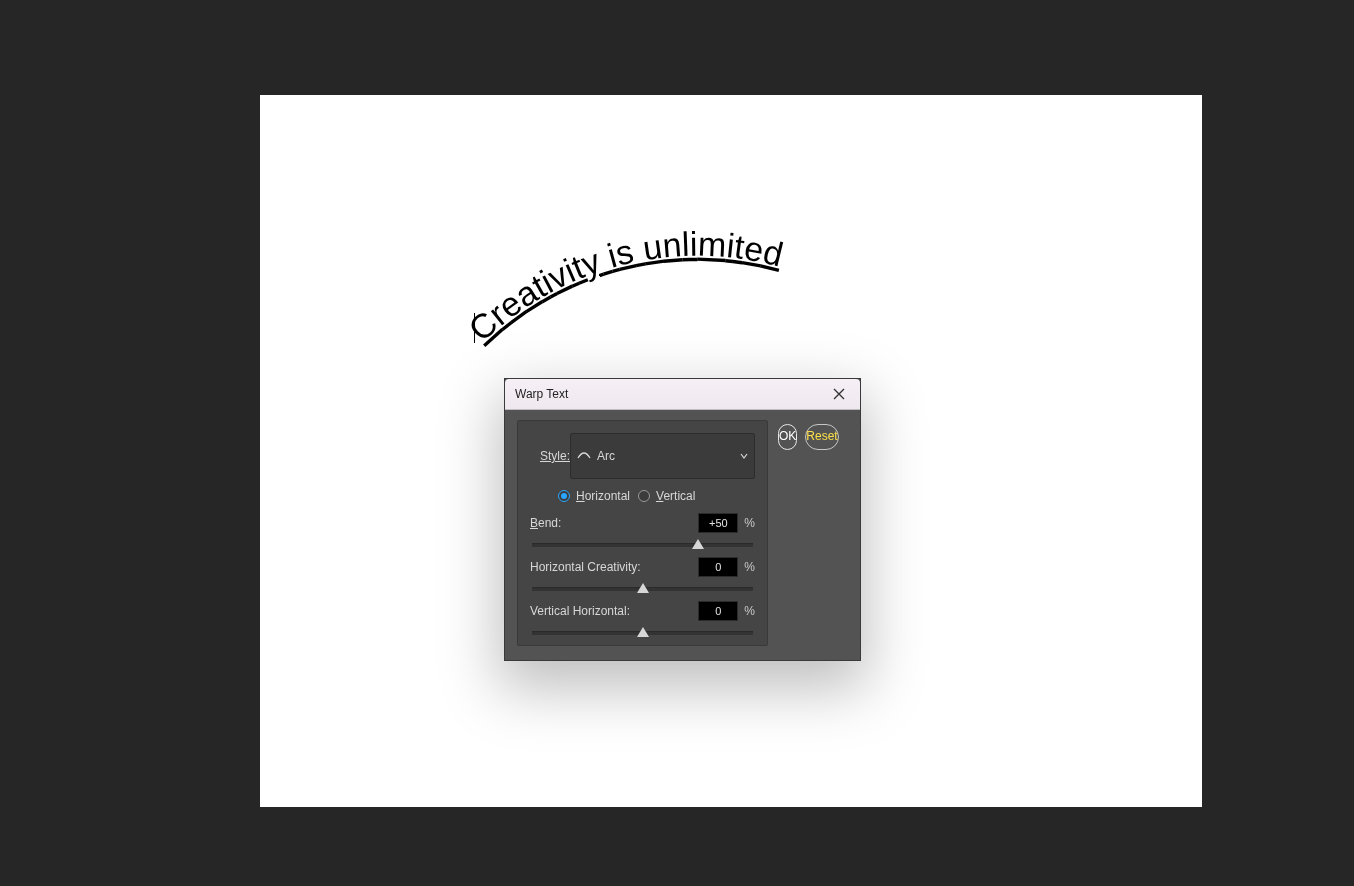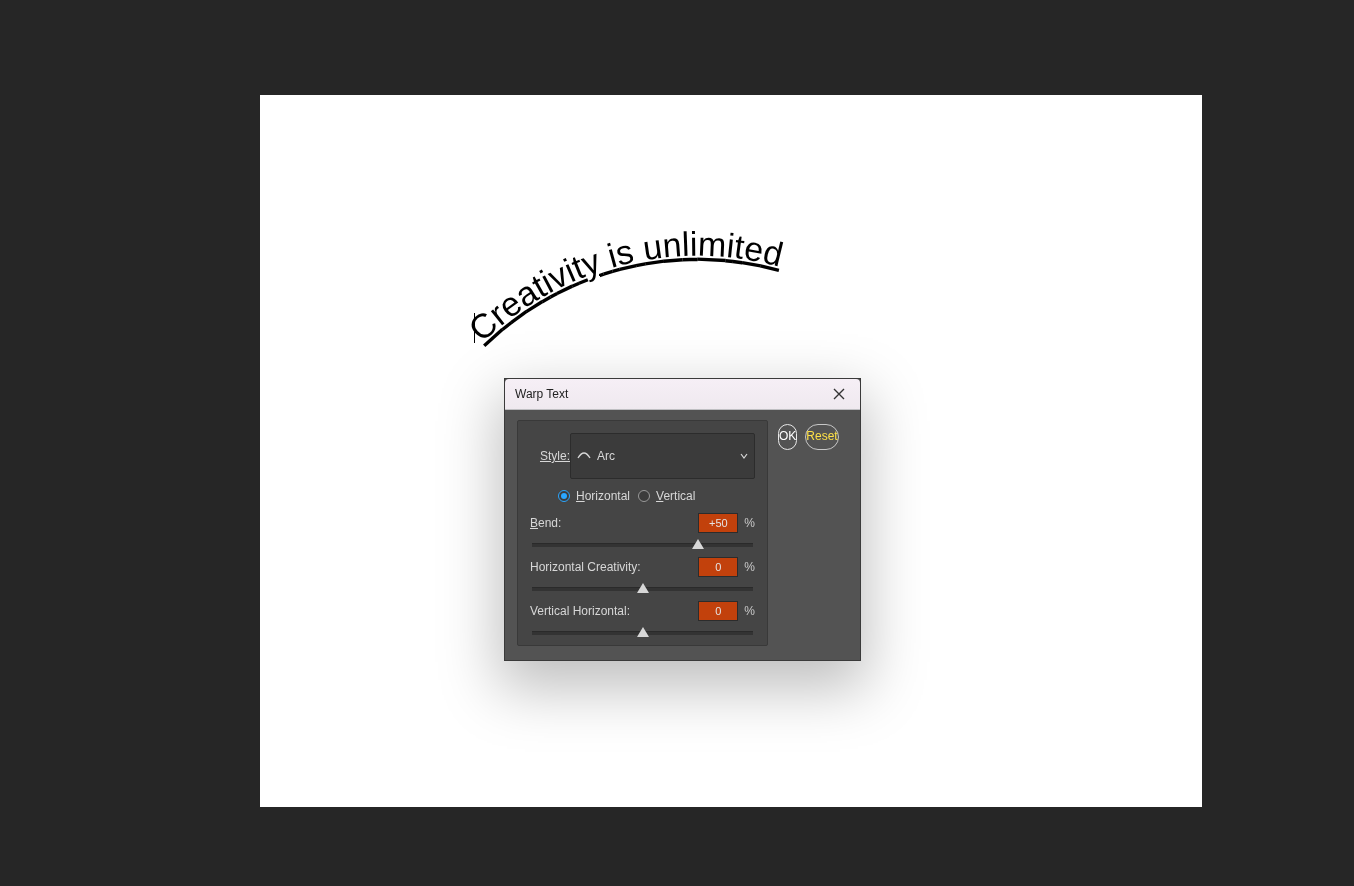--- a/index.html
+++ b/index.html
@@ -78,21 +78,21 @@
   }
   .radio.sel{border-color:#2aa6ff;}
   .radio.sel::after{content:"";width:6px;height:6px;border-radius:50%;background:#2aa6ff;}
   .opt{display:flex;align-items:center;color:#d7d7d7;}
 
   .slider-block{margin-top:6px;margin-bottom:10px;}
   .slider-head{display:flex;align-items:center;margin-bottom:10px;}
   .slider-head .slab{flex:1;color:#d7d7d7;}
   .valbox{
     width:38px;height:18px;line-height:18px;text-align:center;
-    background:#c2410c;border:1px solid #2c2c2c;color:#e4e4e4;font-size:11px;
+    background:#000000;border:1px solid #2c2c2c;color:#e4e4e4;font-size:11px;
     margin-right:6px;
   }
   .pct{color:#c9c9c9;}
   .track{
     position:relative;height:3px;background:#333;border-top:1px solid #2a2a2a;
     margin:0 2px;
   }
   .thumb{
     position:absolute;top:-5px;width:0;height:0;
     border-left:6px solid transparent;border-right:6px solid transparent;

